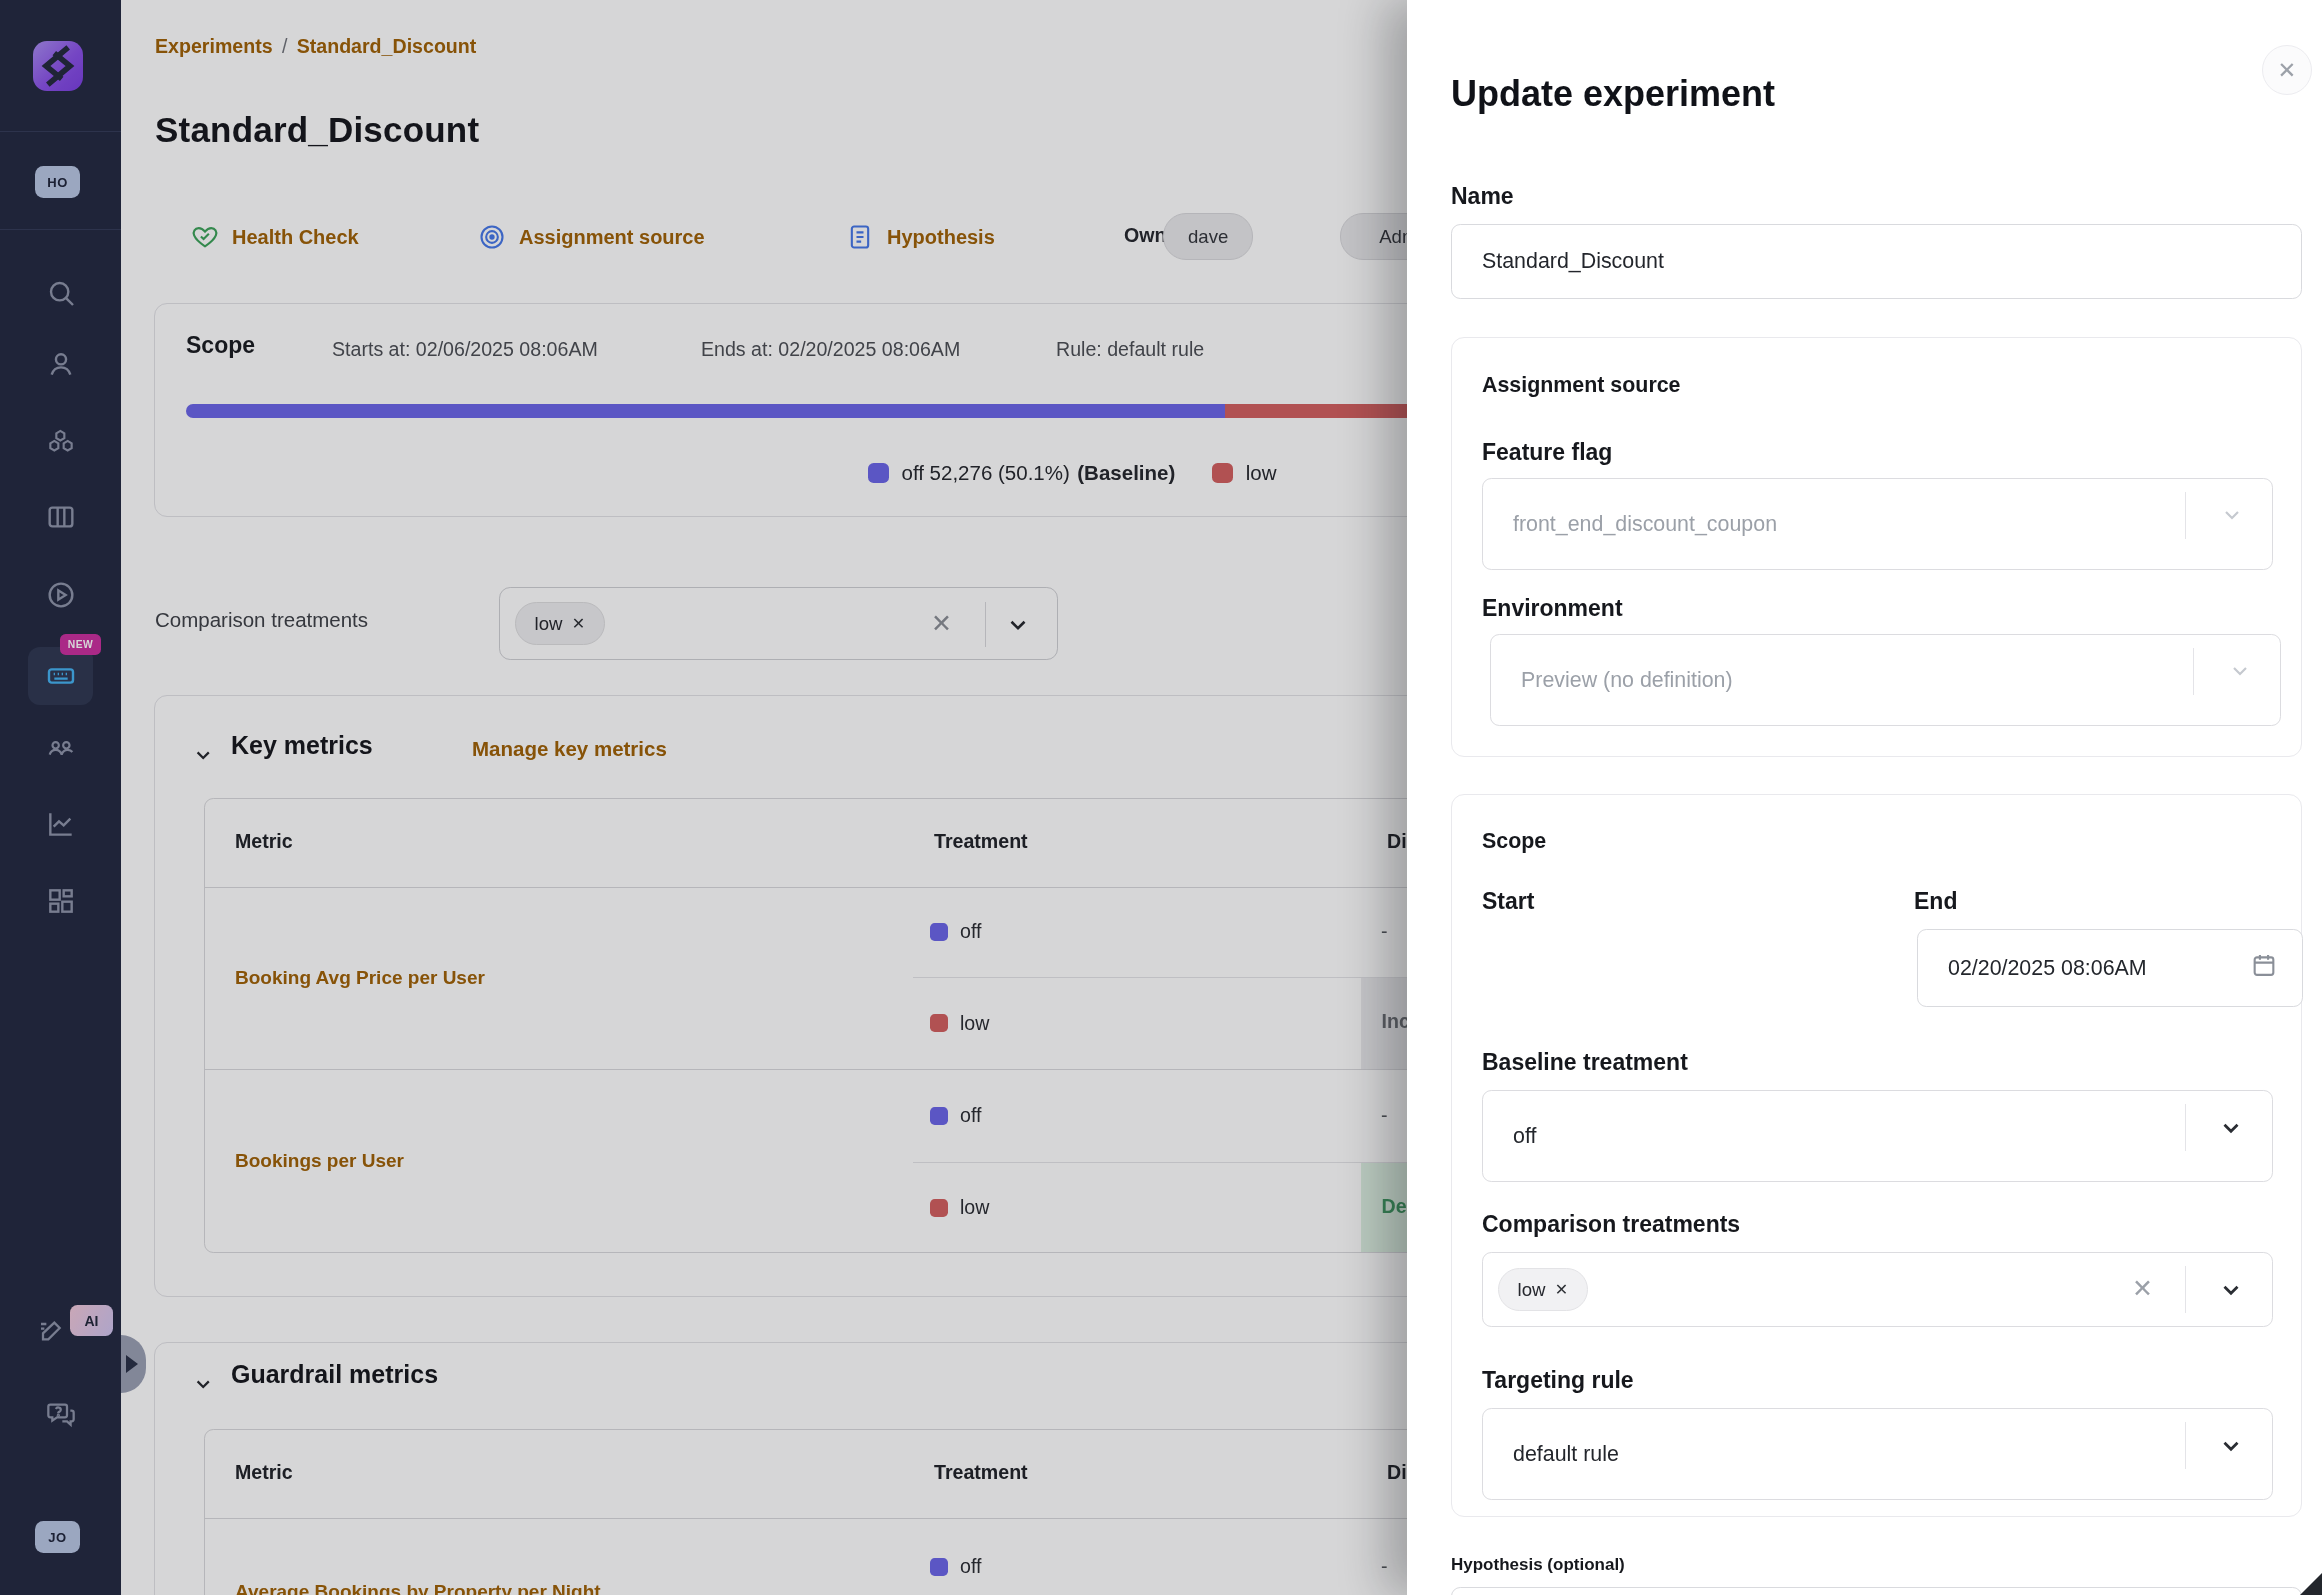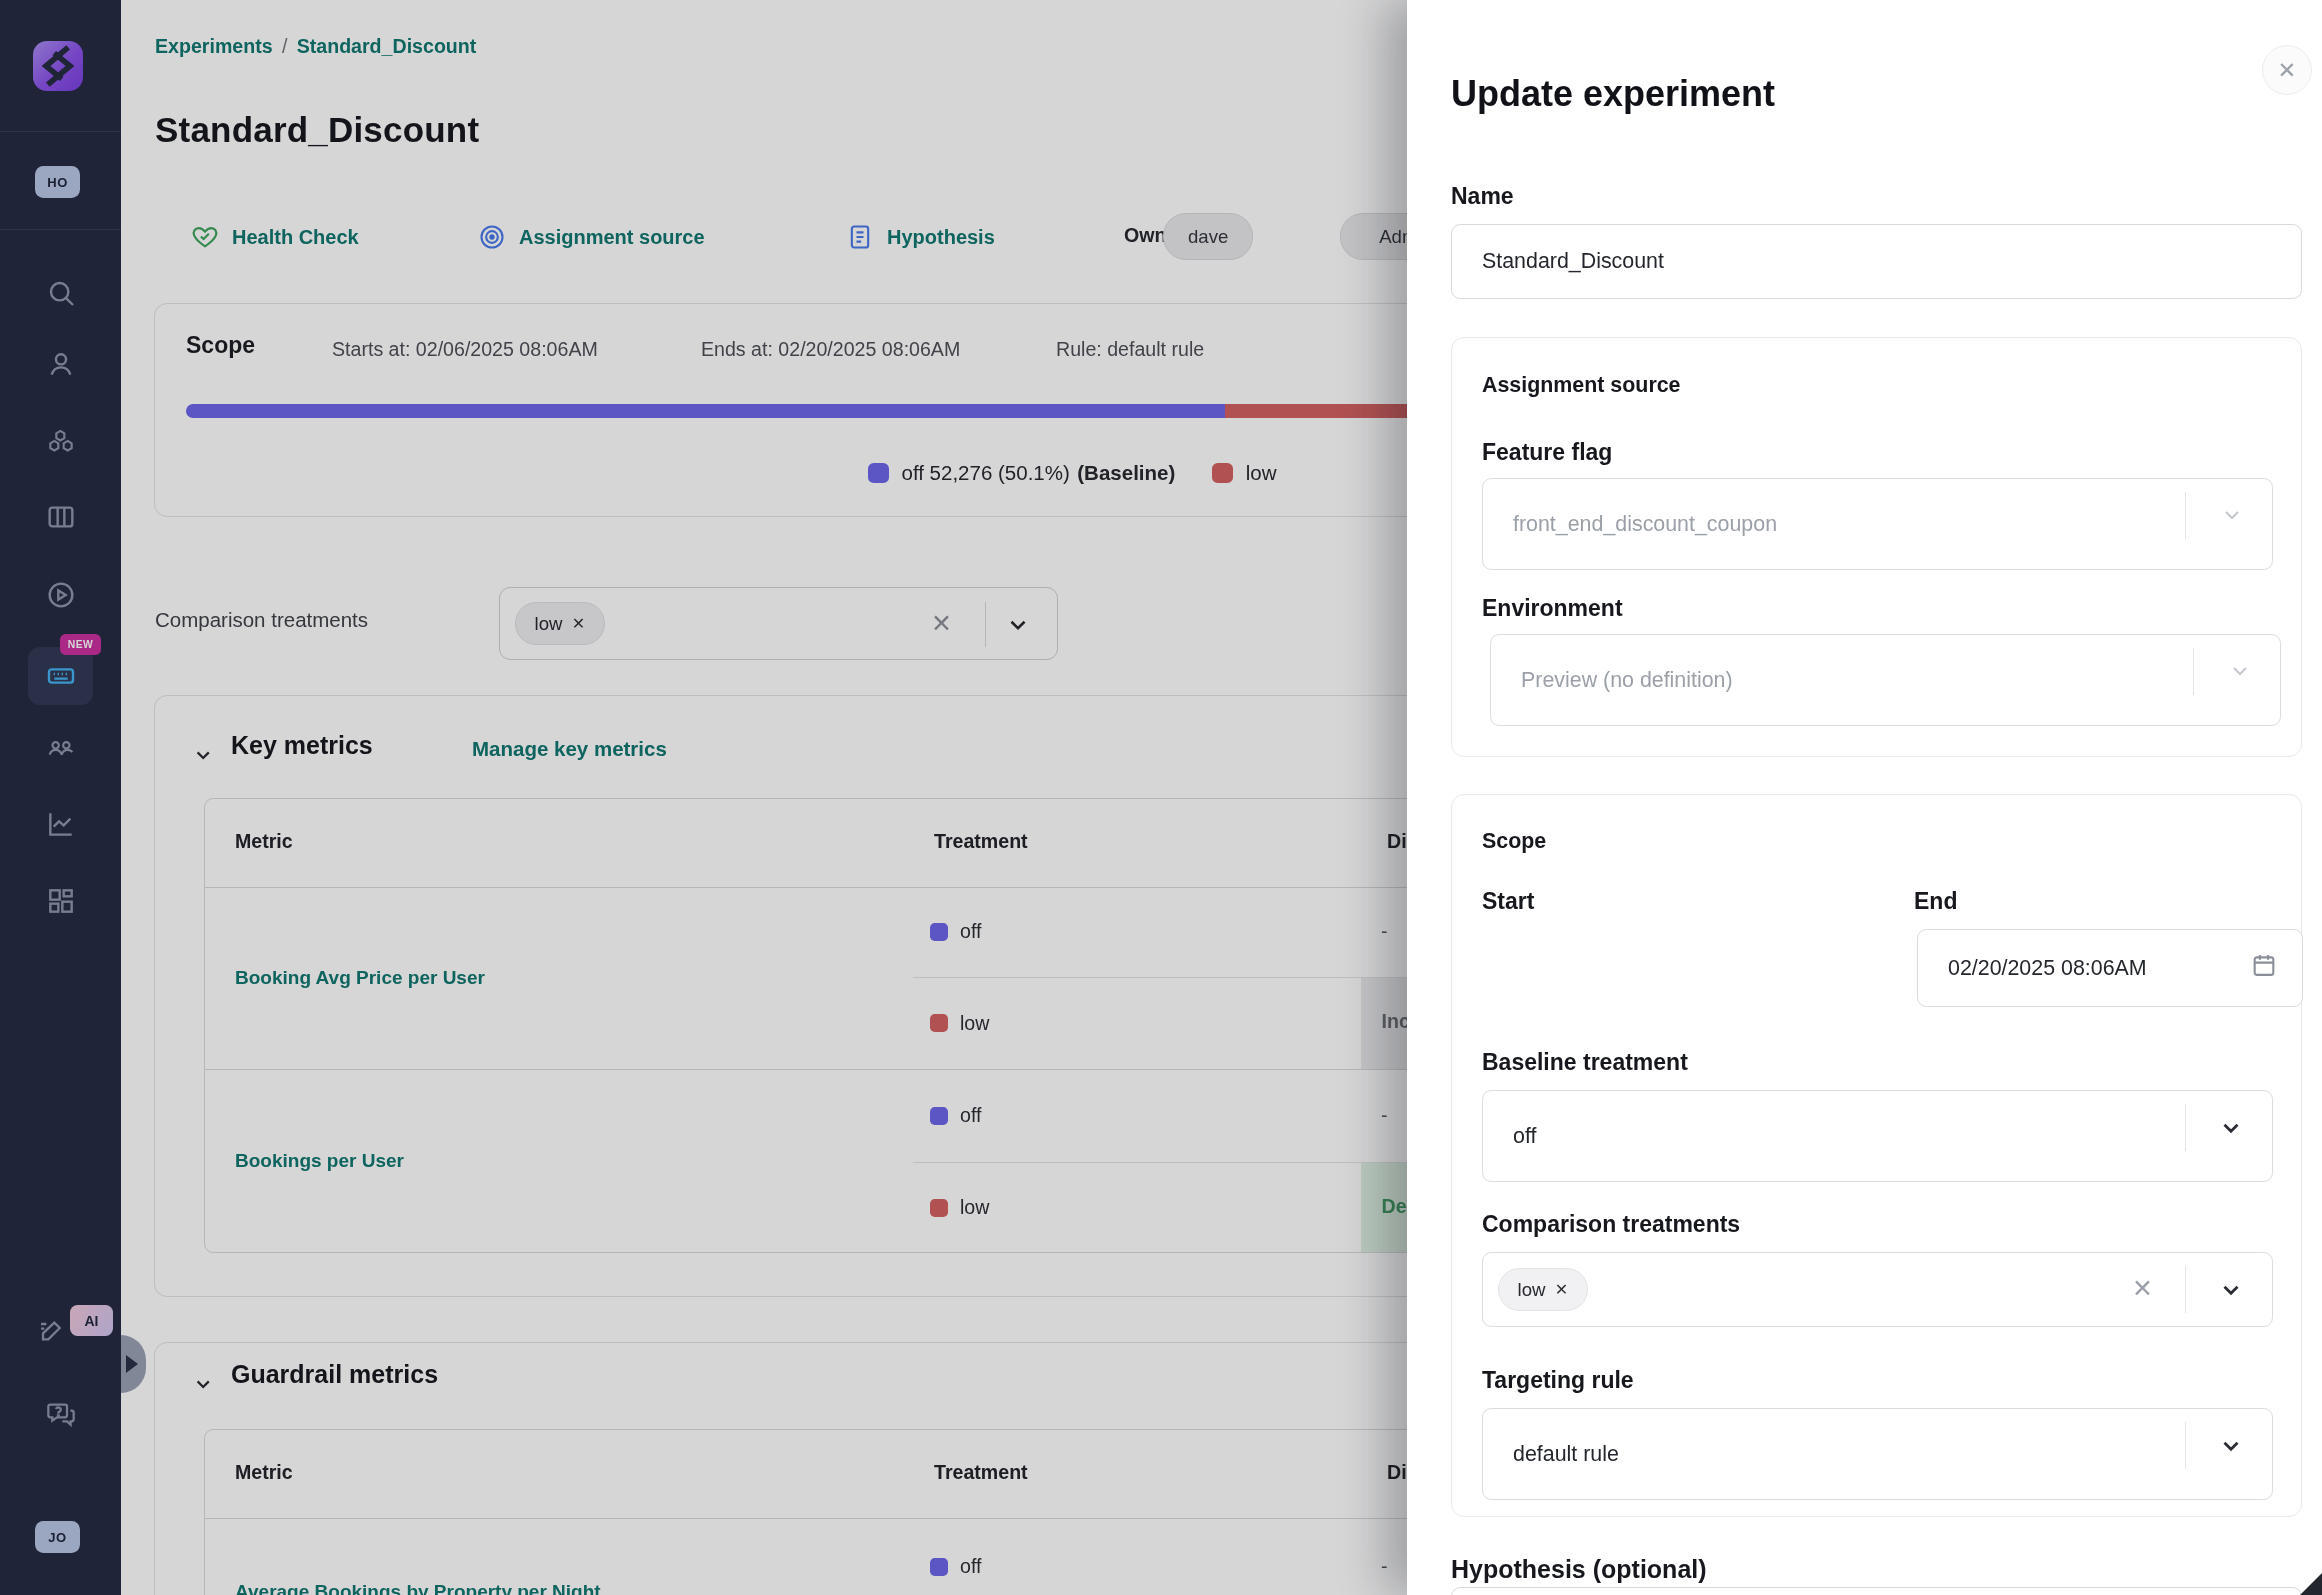--- a/index.html
+++ b/index.html
@@ -25,21 +25,21 @@
           display:flex; align-items:center; justify-content:center; z-index:2; }
   .expand-handle { position:absolute; left:121px; top:1335px; width:25px; height:58px; background:#9aa0b4;
           border-radius:0 28px 28px 0; z-index:1; display:flex; align-items:center; }
   .expand-handle .tri { width:0; height:0; border-top:9.3px solid transparent; border-bottom:9.3px solid transparent;
           border-left:12px solid #2a3147; margin-left:4.7px; }
 
   
   .main { position:absolute; left:121px; top:0; width:2201px; height:1595px; background:#fff; z-index:1; }
   .dim { position:absolute; left:0; top:0; width:1407px; height:1595px; background:rgba(13,14,18,0.17); z-index:2; }
 
-  .link { color:#0f766e; text-decoration:none; cursor:pointer; }
+  .link { color:#a16207; text-decoration:none; cursor:pointer; }
   .crumbs { position:absolute; left:34px; top:35px; font-size:19.6px; font-weight:600; }
   .crumb-sep { color:#70737a; font-weight:400; padding:0 9.3px; }
   .page-title { position:absolute; left:34px; top:110px; font-size:35px; font-weight:bold; color:#16181d; letter-spacing:0.2px; }
 
   .hdr-row { position:absolute; left:0; top:213px; height:48px; width:2201px; }
   .hdr-link { position:absolute; display:flex; align-items:center; gap:13px; height:48px; font-size:20px; font-weight:bold; }
   .hdr-ic { width:28px; height:28px; }
   .owners-label { position:absolute; left:1003px; top:11.2px; font-size:19.6px; font-weight:bold; color:#26282e; }
   .owner-chip { position:absolute; top:0; height:47px; border-radius:23px; background:#e8e8eb; border:0.9px solid #d8d8db;
          color:#33363c; font-size:18.6px; display:flex; align-items:center; justify-content:center; padding:0 24px; }
@@ -406,19 +406,19 @@
       <div class="f-label" style="left:30px; top:572px;">Targeting rule</div>
       <div class="sel" style="left:30px; top:613px; width:791px;">
         <span class="val">default rule</span>
         <span class="sel-div"></span>
         <svg class="sel-chev" width="26" height="26" viewBox="0 0 24 24" fill="none" stroke="currentColor" stroke-width="2.6">
             <path d="M6 9l6 6 6-6"></path>
           </svg>
       </div>
     </div>
 
-    <div class="f-label" style="left:44px; top:1555px; font-size:25px;">Hypothesis (optional)</div>
+    <div class="f-label" style="left:44px; top:1555px; font-size:17px;">Hypothesis (optional)</div>
     <div class="t-input" style="left:44px; top:1587px; width:851px; height:56px;"></div>
   </div>
 
   <div class="grip"></div>
 </div>
 
 
 </body></html>

